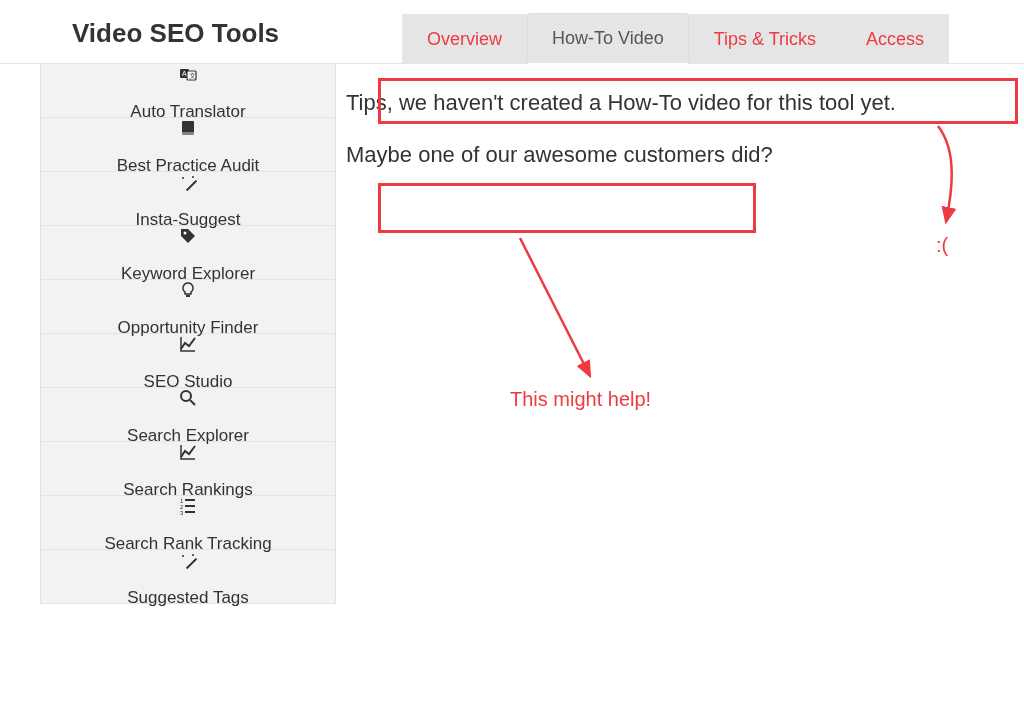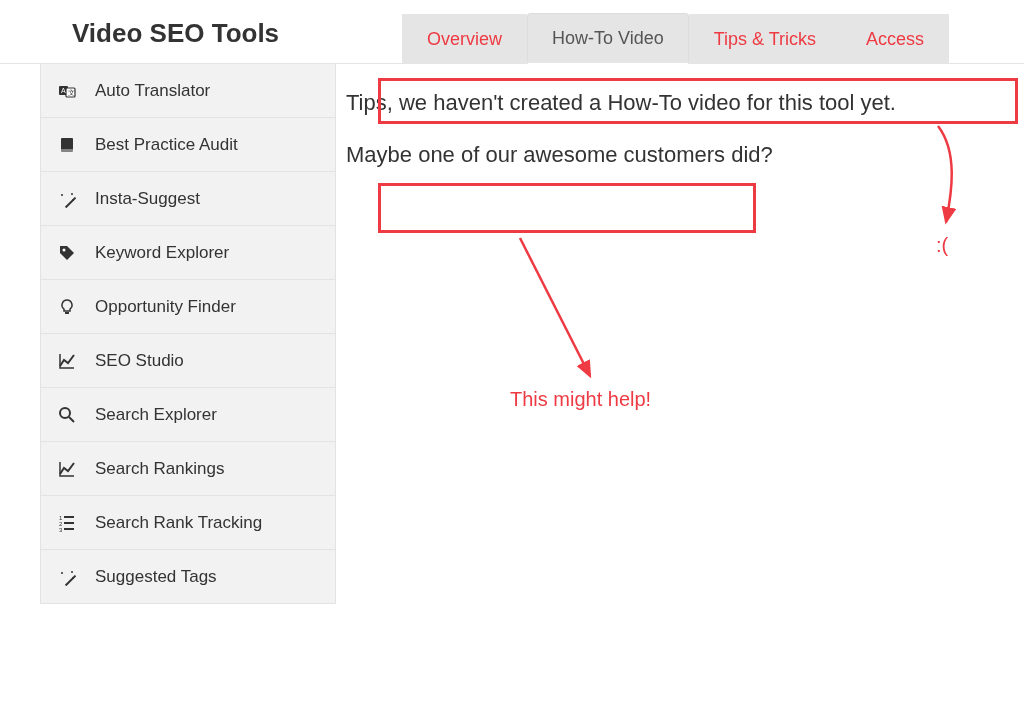--- a/index.html
+++ b/index.html
@@ -61,20 +61,21 @@
     align-items: center;
     gap: 18px;
     height: 54px;
     padding: 0 16px;
     background: #f2f2f2;
     border: 1px solid #e3e3e3;
     border-top: none;
     font-size: 17px;
     color: #333;
     cursor: pointer;
+    flex-direction: column;
   }
   .sidebar-item.active {
     background: #fff;
     font-weight: 700;
   }
   .sidebar-item .icon {
     width: 20px;
     height: 20px;
     flex: 0 0 20px;
     display: flex;

